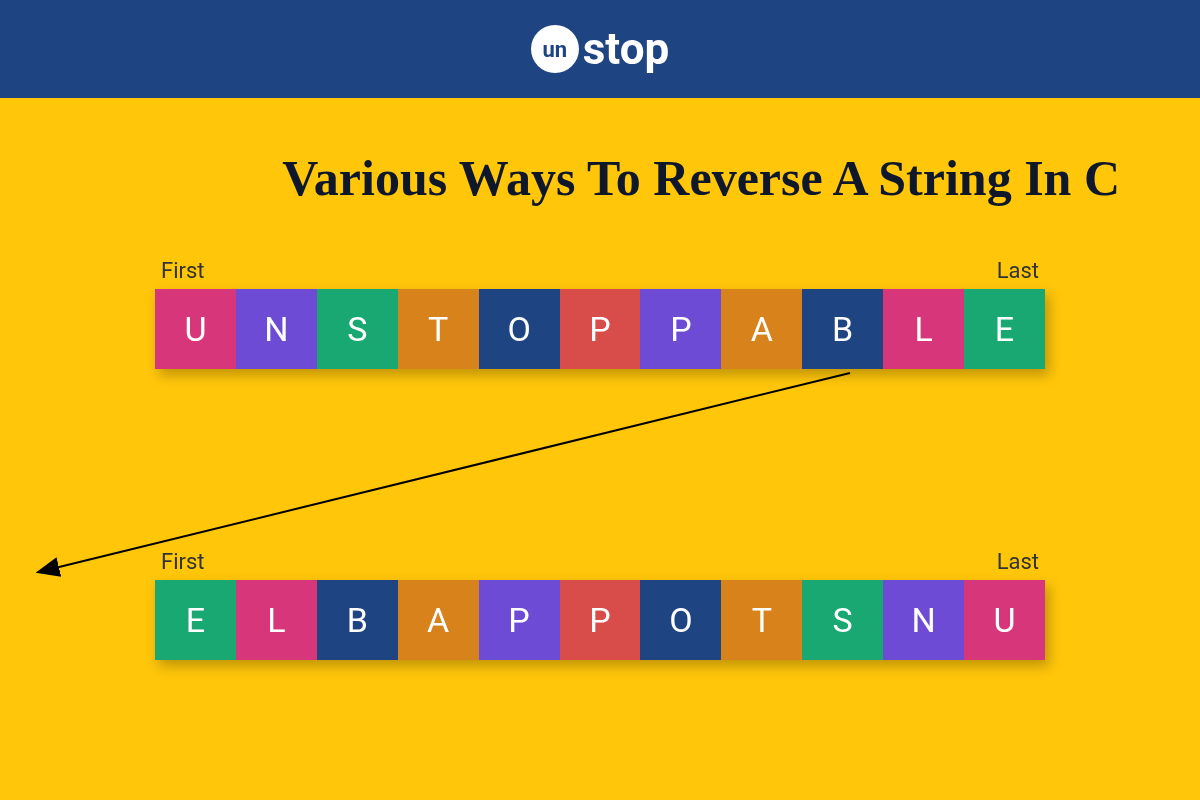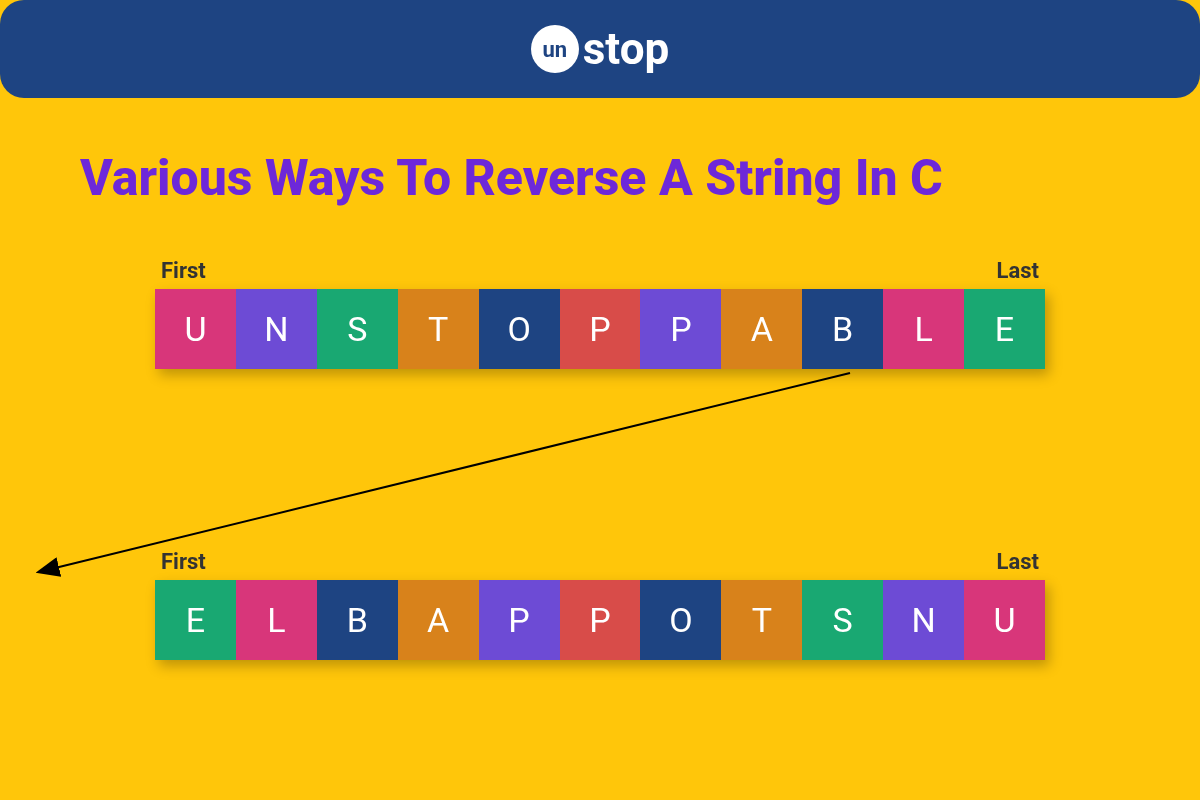--- a/index.html
+++ b/index.html
@@ -10,21 +10,20 @@
   font-family: -apple-system, BlinkMacSystemFont, 'Segoe UI', Roboto, Arial, sans-serif;
   overflow: hidden;
 }
 .header-bar {
   width: 100%;
   height: 98px;
   background: #1e4482;
   display: flex;
   align-items: center;
   justify-content: center;
-  border-radius: 24px;
 }
 .logo {
   display: flex;
   align-items: center;
   gap: 4px;
 }
 .logo-circle {
   width: 48px;
   height: 48px;
   border-radius: 50%;
@@ -35,43 +34,44 @@
   color: #1e4482;
   font-weight: 700;
   font-size: 22px;
 }
 .logo-text {
   color: #ffffff;
   font-size: 44px;
   font-weight: 700;
 }
 .main-title {
-  text-align: left;
-  color: #6d28d9;
+  text-align: right;
+  color: #0f172a;
   font-size: 50px;
   font-weight: 800;
   line-height: 1.2;
   margin-top: 50px;
   padding: 0 80px;
+  font-family: Liberation Serif, serif;
 }
 .diagram-container {
   position: relative;
   margin-top: 50px;
   padding: 0 155px;
 }
 .row-labels {
   display: flex;
   justify-content: space-between;
   margin-bottom: 6px;
   padding: 0 6px;
 }
 .label {
   font-size: 22px;
   color: #333;
-  font-weight: 700;
+  font-weight: 400;
 }
 .string-row {
   display: flex;
   box-shadow: 4px 6px 12px rgba(0,0,0,0.25);
 }
 .cell {
   width: 81px;
   height: 80px;
   display: flex;
   align-items: center;

